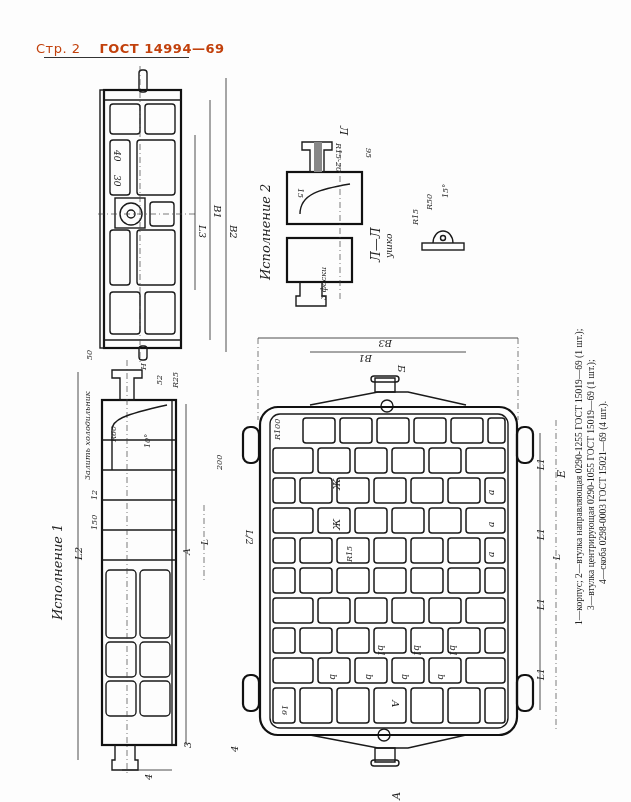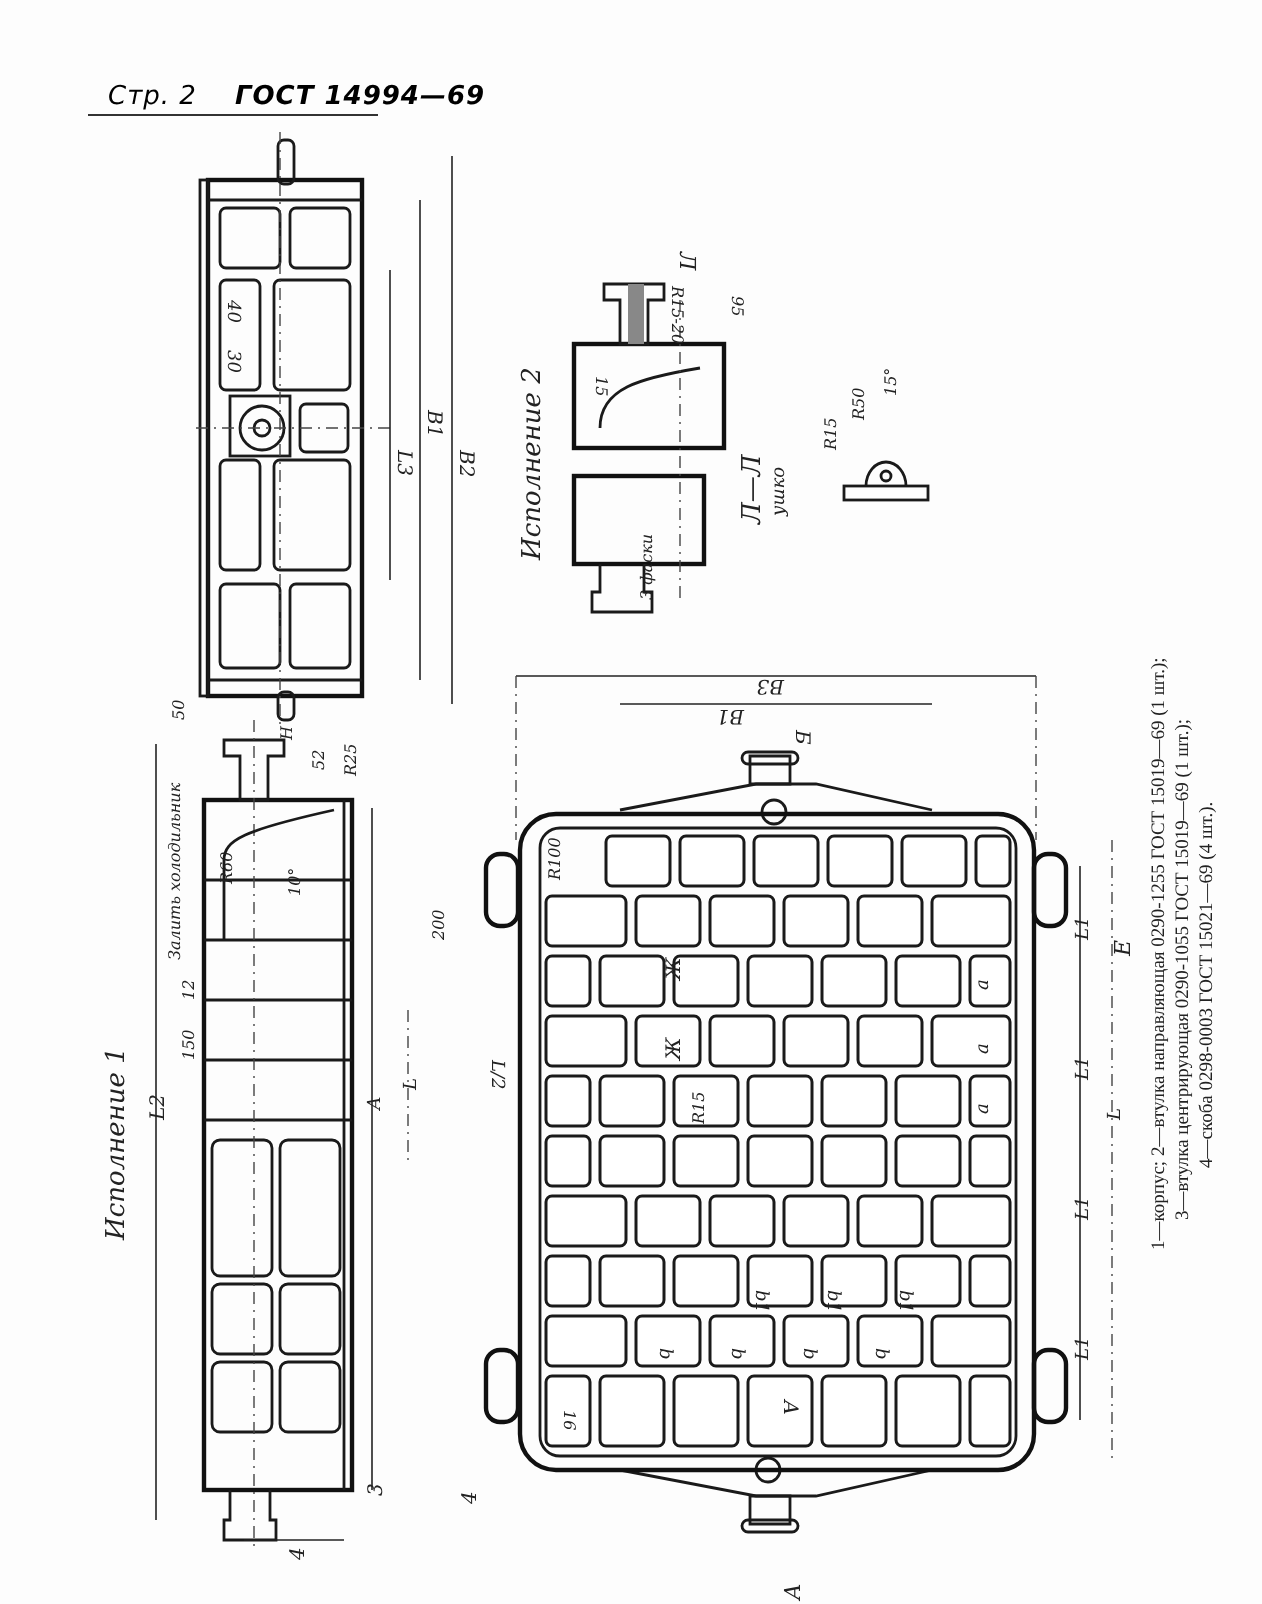--- a/index.html
+++ b/index.html
@@ -1,18 +1,18 @@
 <!DOCTYPE html>
 <html><head>
 <meta charset="utf-8">
 <style>
   html, body { margin:0; padding:0; background:#ffffff; }
   body { width:631px; height:802px; position:relative; overflow:hidden; font-family:"DejaVu Sans", sans-serif; color:#1a1a1a; }
   .page { position:absolute; left:0; top:0; width:631px; height:802px; background:#fdfdfd; }
-  .header { position:absolute; left:54px; top:41px; font-family:"DejaVu Sans", sans-serif; font-size:13px; font-weight:bold; letter-spacing:0.5px; color:#000000;font-style:italic; }
+  .header { position:absolute; left:36px; top:41px; font-family:"DejaVu Sans", sans-serif; font-size:13px; font-weight:bold; letter-spacing:0.5px; color:#c2410c; }
   .header .pg { font-weight:normal; margin-right:14px; }
   .header-rule { position:absolute; left:44px; top:57px; width:145px; height:1px; background:#333; }
   svg { position:absolute; left:0; top:0; }
   .lbl { font-family:"DejaVu Serif", serif; font-style:italic; fill:#222; }
   .rot { font-family:"DejaVu Serif", serif; font-style:italic; fill:#222; }
   .legend { font-family:"Liberation Serif", serif; fill:#222; }
   .thin { stroke:#222; stroke-width:0.8; fill:none; }
   .med { stroke:#1a1a1a; stroke-width:1.4; fill:none; }
   .thick { stroke:#111; stroke-width:2.2; fill:none; }
   .dash { stroke:#444; stroke-width:0.7; fill:none; stroke-dasharray:6 3 1 3; }

